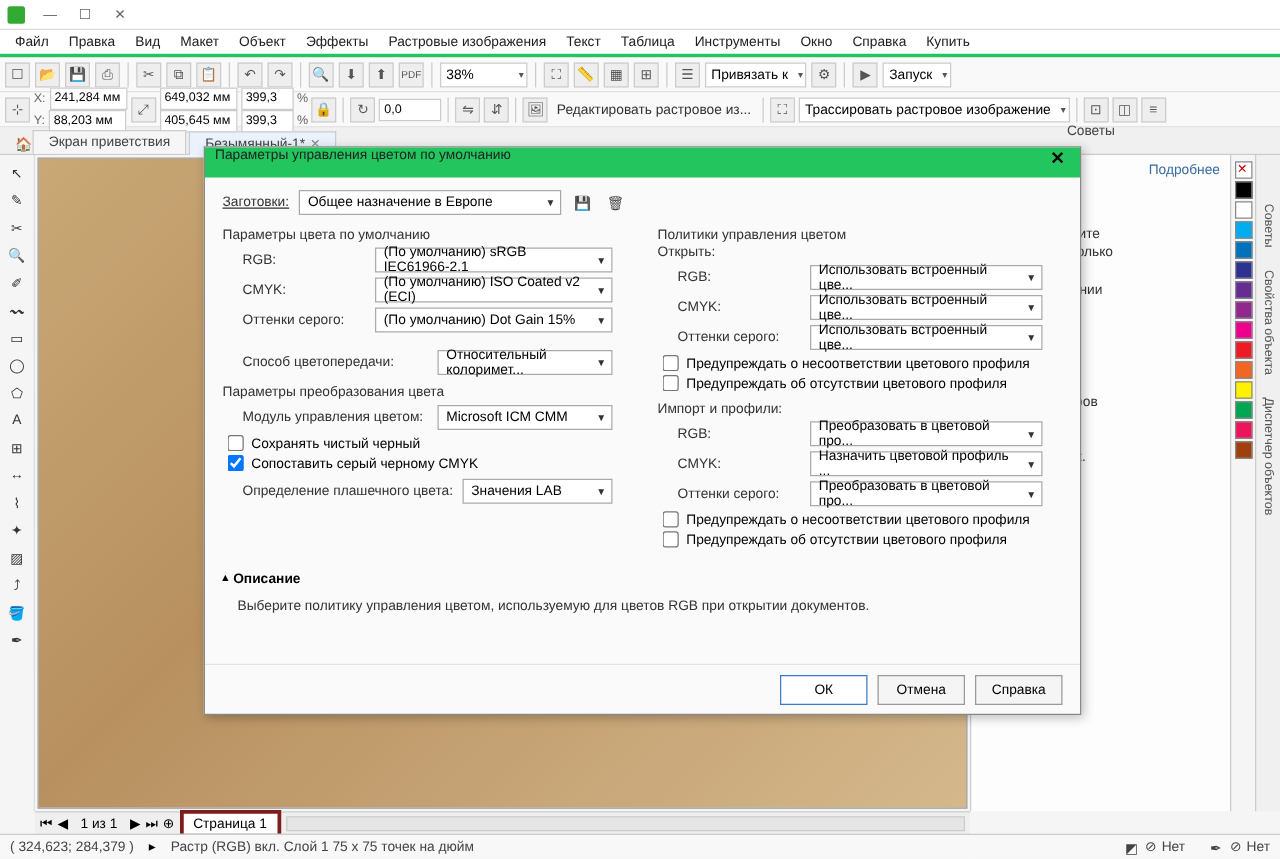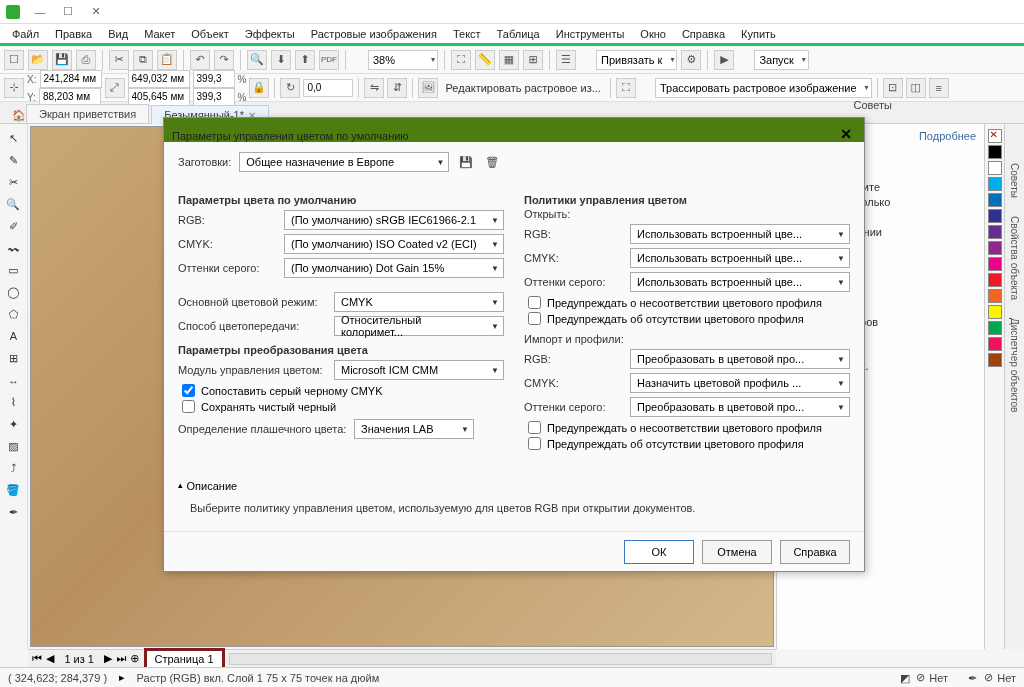--- a/index.html
+++ b/index.html
@@ -10,21 +10,21 @@
 .titlebar .title { flex: 1; color: #555; }
 .titlebar .winbtn { width: 28px; text-align: center; color: #666; cursor: pointer; }
 
 .menubar { height: 22px; background: #fff; display: flex; align-items: center; padding: 0 4px; border-bottom: 3px solid #22c55e; }
 .menubar span { padding: 2px 8px; color: #222; cursor: pointer; }
 
 .toolbar { height: 28px; background: #f9f9f9; border-bottom: 1px solid #ddd; display: flex; align-items: center; padding: 0 4px; gap: 4px; }
 .tbicon { width: 20px; height: 20px; background: #eee; border: 1px solid #ccc; display: inline-flex; align-items: center; justify-content: center; color: #555; }
 .tbsep { width: 1px; height: 20px; background: #ccc; margin: 0 2px; }
 .tbtext { padding: 0 4px; color: #333; }
-.tbdropdown { border: 1px solid #ccc; background: #fff; padding: 1px 14px 1px 4px; height: 20px; display: inline-flex; align-items: center; position: relative; min-width: 48px; margin-left: 16px; }
+.tbdropdown { border: 1px solid #ccc; background: #fff; padding: 1px 14px 1px 4px; height: 20px; display: inline-flex; align-items: center; position: relative; min-width: 48px; }
 .tbdropdown::after { content: "▾"; position: absolute; right: 2px; font-size: 8px; color: #555; }
 
 .propbar { height: 28px; background: #f9f9f9; border-bottom: 1px solid #ddd; display: flex; align-items: center; padding: 0 4px; gap: 3px; }
 .propgroup { display: flex; align-items: center; gap: 2px; }
 .plabel { color: #666; font-size: 10px; }
 .pinput { border: 1px solid #ccc; background: #fff; padding: 1px 3px; height: 18px; width: 62px; font-size: 10px; }
 
 .tabstrip { height: 22px; background: #f0f0f0; border-bottom: 1px solid #ccc; display: flex; align-items: flex-end; padding-left: 12px; }
 .tab { padding: 3px 12px; background: #f6f6f6; border: 1px solid #ccc; border-bottom: none; margin-right: 2px; color: #444; cursor: pointer; display: flex; align-items: center; gap: 4px; }
 .tab.active { background: #eaf2fb; position: relative; top: 1px; }
@@ -59,39 +59,39 @@
 .droparea { height: 20px; background: #f3f3f3; border-top: 1px solid #ccc; display: flex; align-items: center; padding: 0 8px; margin-left: 28px; margin-right: 248px; }
 .droparea span { color: #999; font-style: italic; font-size: 10px; }
 
 .statusbar { height: 20px; background: #f8f8f8; border-top: 1px solid #ccc; display: flex; align-items: center; padding: 0 8px; gap: 12px; position: absolute; bottom: 0; left: 0; right: 0; }
 .status-seg { color: #444; display: flex; align-items: center; gap: 4px; }
 .status-right { margin-left: auto; display: flex; gap: 20px; }
 .status-icon { width: 12px; height: 12px; display: inline-block; }
 
 
 .dialog { position: absolute; top: 117px; left: 163px; width: 702px; height: 455px; background: #fafafa; border: 1px solid #888; box-shadow: 2px 2px 8px rgba(0,0,0,0.25); z-index: 100; display: flex; flex-direction: column; }
-.dialog-title { height: 24px; display: flex; align-items: flex-end; padding: 0 8px; background: #4d7c0f; }
+.dialog-title { height: 24px; display: flex; align-items: flex-start; padding: 0 8px; background: #22c55e; }
 .dialog-title .t { flex: 1; color: #222; }
 .dialog-title .x { width: 20px; text-align: center; cursor: pointer; font-size: 14px; font-weight: bold; }
 .dialog-body { flex: 1; padding: 10px 14px; overflow: hidden; display: flex; flex-direction: column; gap: 6px; }
 .dialog-row { display: flex; align-items: center; gap: 8px; }
-.dlabel { color: #333; }
+.dlabel { color: #333; text-decoration: underline; }
 .dselect { border: 1px solid #aaa; background: #fff; height: 20px; padding: 0 18px 0 6px; position: relative; display: inline-flex; align-items: center; }
 .dselect::after { content: "▼"; position: absolute; right: 4px; font-size: 8px; color: #333; }
 .dicon { width: 18px; height: 18px; display: inline-flex; align-items: center; justify-content: center; color: #444; cursor: pointer; }
-.section-title { font-weight: bold; color: #333; margin: 16px 0 2px 0; }
+.section-title { font-weight: normal; color: #333; margin: 4px 0 2px 0; }
 .subtitle { color: #333; margin: 2px 0; }
 .twocol { display: flex; gap: 20px; }
 .col { flex: 1; }
-.formrow { display: flex; align-items: center; margin: 4px 0; gap: 6px; }
+.formrow { display: flex; align-items: center; margin: 4px 16px; gap: 6px; }
 .formrow .lbl { width: 100px; color: #333; }
 .formrow .lbl-wide { width: 150px; color: #333; }
 .dcheck { display: flex; align-items: center; gap: 6px; margin: 3px 0 3px 4px; }
 .dcheck input { width: 13px; height: 13px; }
-.expand { display: flex; align-items: flex-start; gap: 4px; font-weight: normal; cursor: pointer; margin-top: 21px; }
+.expand { display: flex; align-items: flex-start; gap: 4px; font-weight: bold; cursor: pointer; margin-top: 10px; }
 .expand::before { content: "▴"; font-size: 9px; }
 .desc { color: #333; margin: 4px 12px; }
 .dialog-buttons { height: 40px; display: flex; align-items: center; justify-content: flex-end; padding: 0 14px; gap: 8px; border-top: 1px solid #e3e3e3; }
 .dbtn { min-width: 70px; height: 24px; border: 1px solid #999; background: #f5f5f5; cursor: pointer; padding: 0 12px; }
 .dbtn.primary { border-color: #3a7bc8; background: #fff; }
 </style>
 </head>
 <body>
 
 <div class="titlebar">
@@ -324,40 +324,36 @@
         <div class="formrow">
             <span class="lbl">CMYK:</span>
             <span class="dselect" style="flex:1">(По умолчанию) ISO Coated v2 (ECI)</span>
           </div>
         <div class="formrow">
             <span class="lbl">Оттенки серого:</span>
             <span class="dselect" style="flex:1">(По умолчанию) Dot Gain 15%</span>
           </div>
         <div style="height:6px"></div>
         <div class="formrow">
-            <span class="lbl-wide">Основной цветовой режим:</span>
-            <span class="dselect" style="flex:1">CMYK</span>
-          </div>
-        <div class="formrow">
             <span class="lbl-wide">Способ цветопередачи:</span>
             <span class="dselect" style="flex:1">Относительный колоримет...</span>
           </div>
 
         <div class="section-title" style="margin-top:8px">Параметры преобразования цвета</div>
         <div class="formrow">
             <span class="lbl-wide">Модуль управления цветом:</span>
             <span class="dselect" style="flex:1">Microsoft ICM CMM</span>
           </div>
         <label class="dcheck">
+            <input type="checkbox" style="">
+            <span>Сохранять чистый черный</span>
+          </label>
+        <label class="dcheck">
             <input type="checkbox" checked="" style="">
             <span>Сопоставить серый черному CMYK</span>
-          </label>
-        <label class="dcheck">
-            <input type="checkbox" style="">
-            <span>Сохранять чистый черный</span>
           </label>
         <div class="formrow" style="margin-top:6px">
             <span class="lbl-wide" style="width:170px">Определение плашечного цвета:</span>
             <span class="dselect" style="width:120px">Значения LAB</span>
           </div>
       </div>
 
       <div class="col">
         <div class="section-title">Политики управления цветом</div>
         <div class="subtitle">Открыть:</div>

